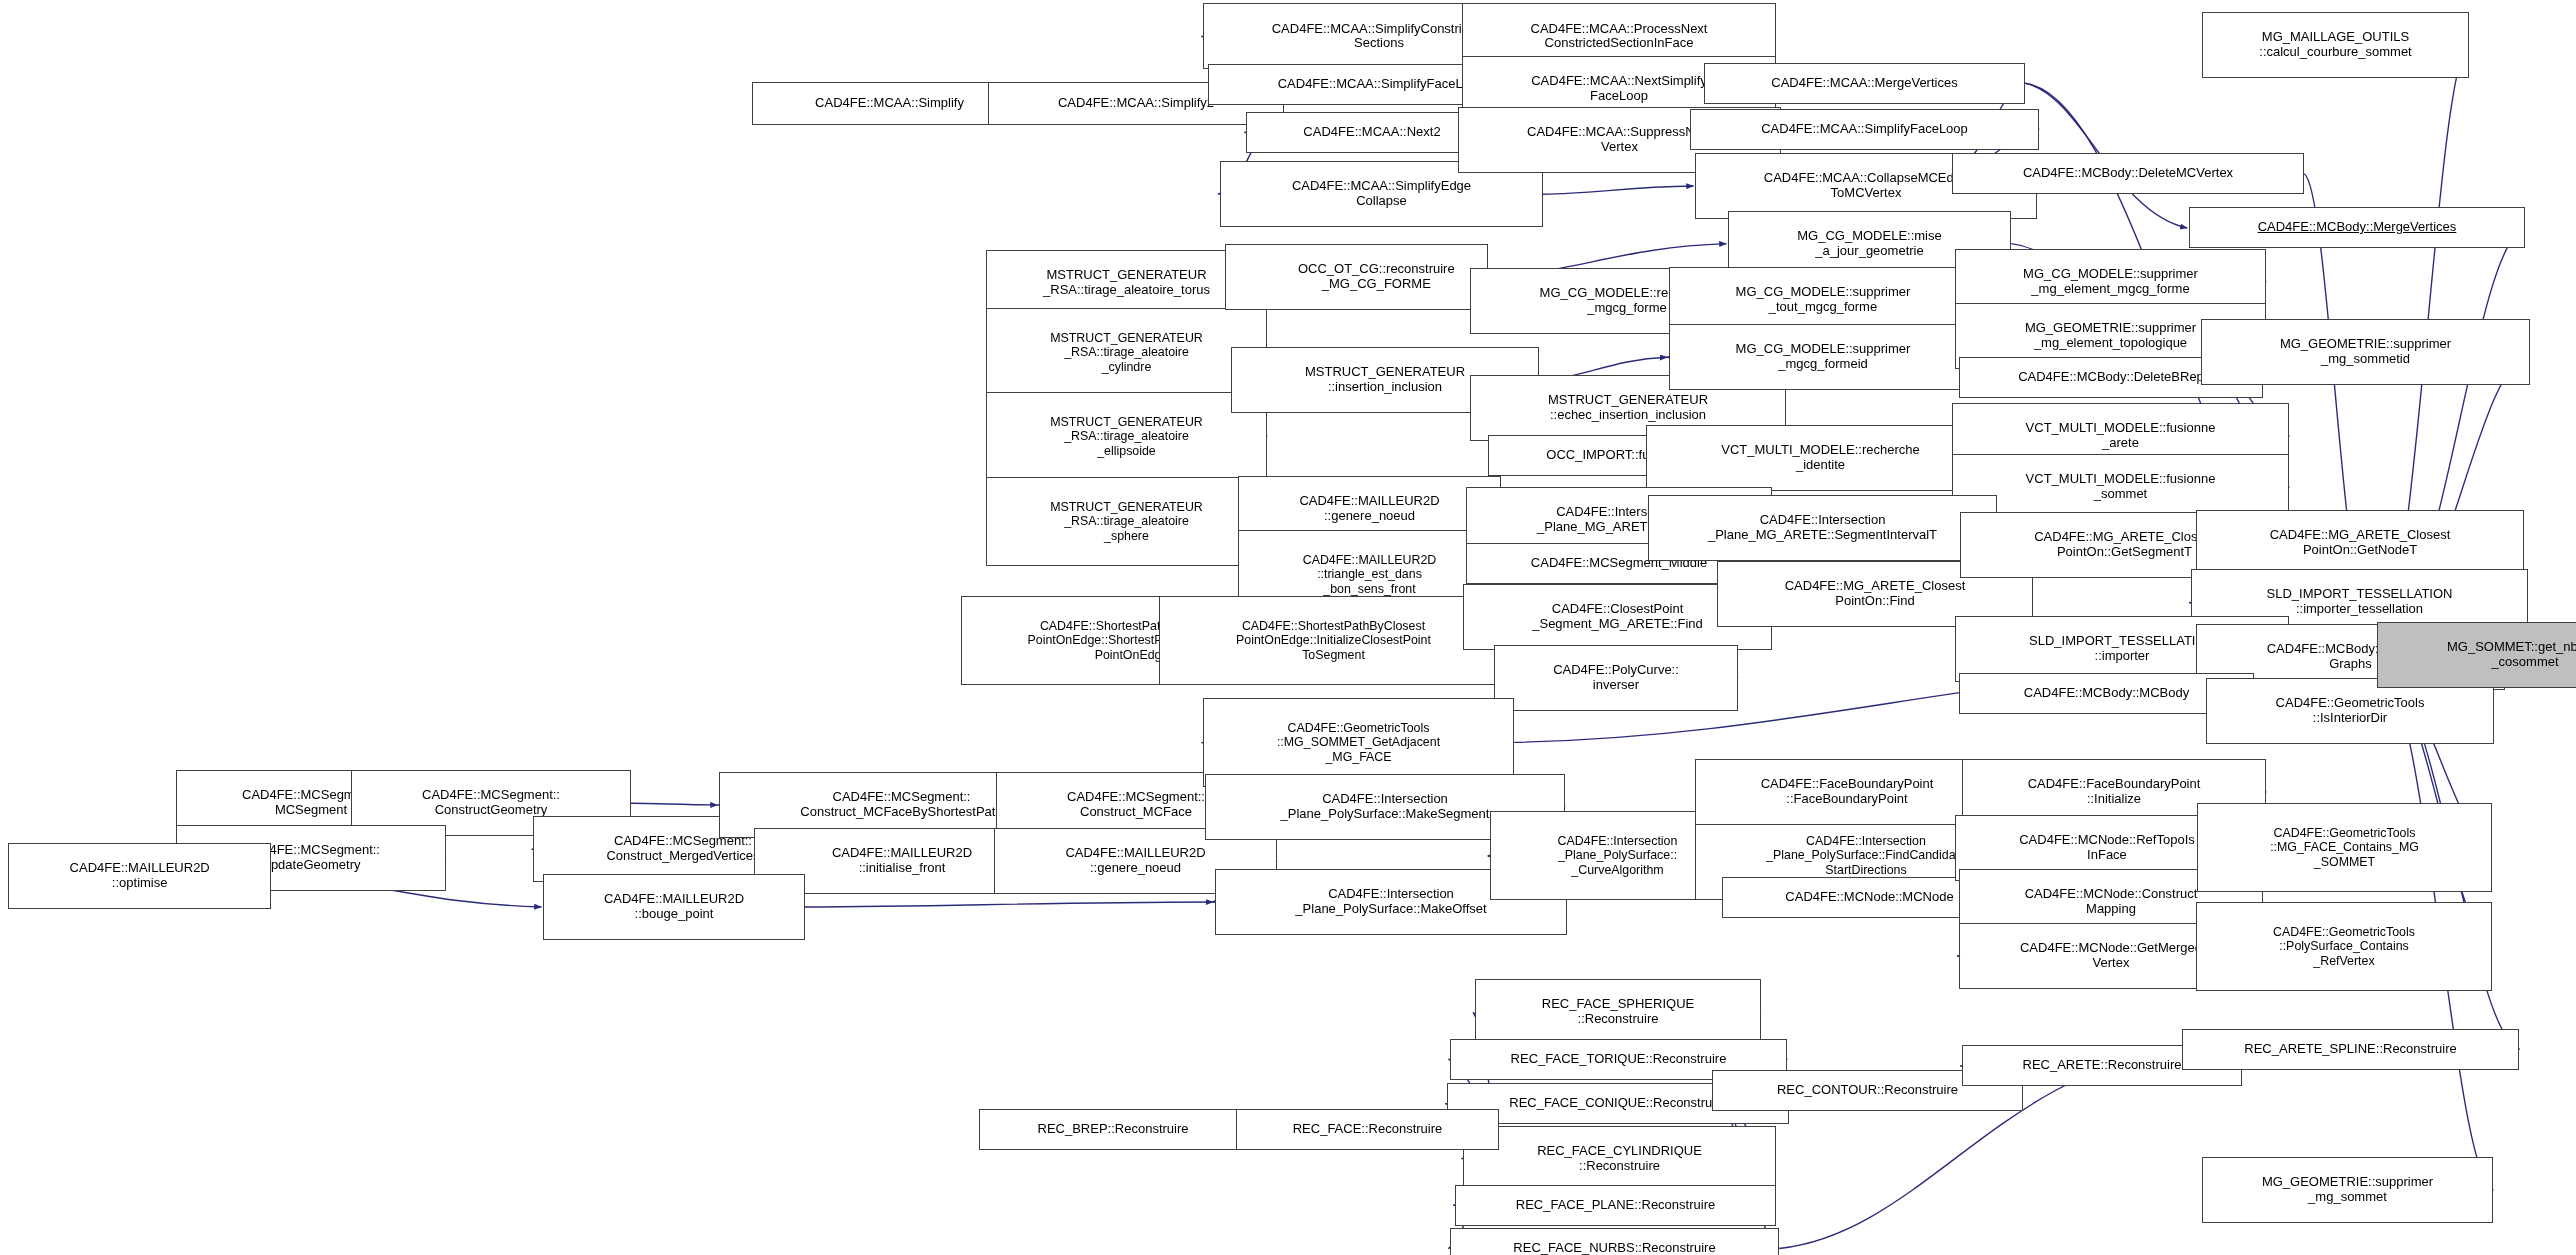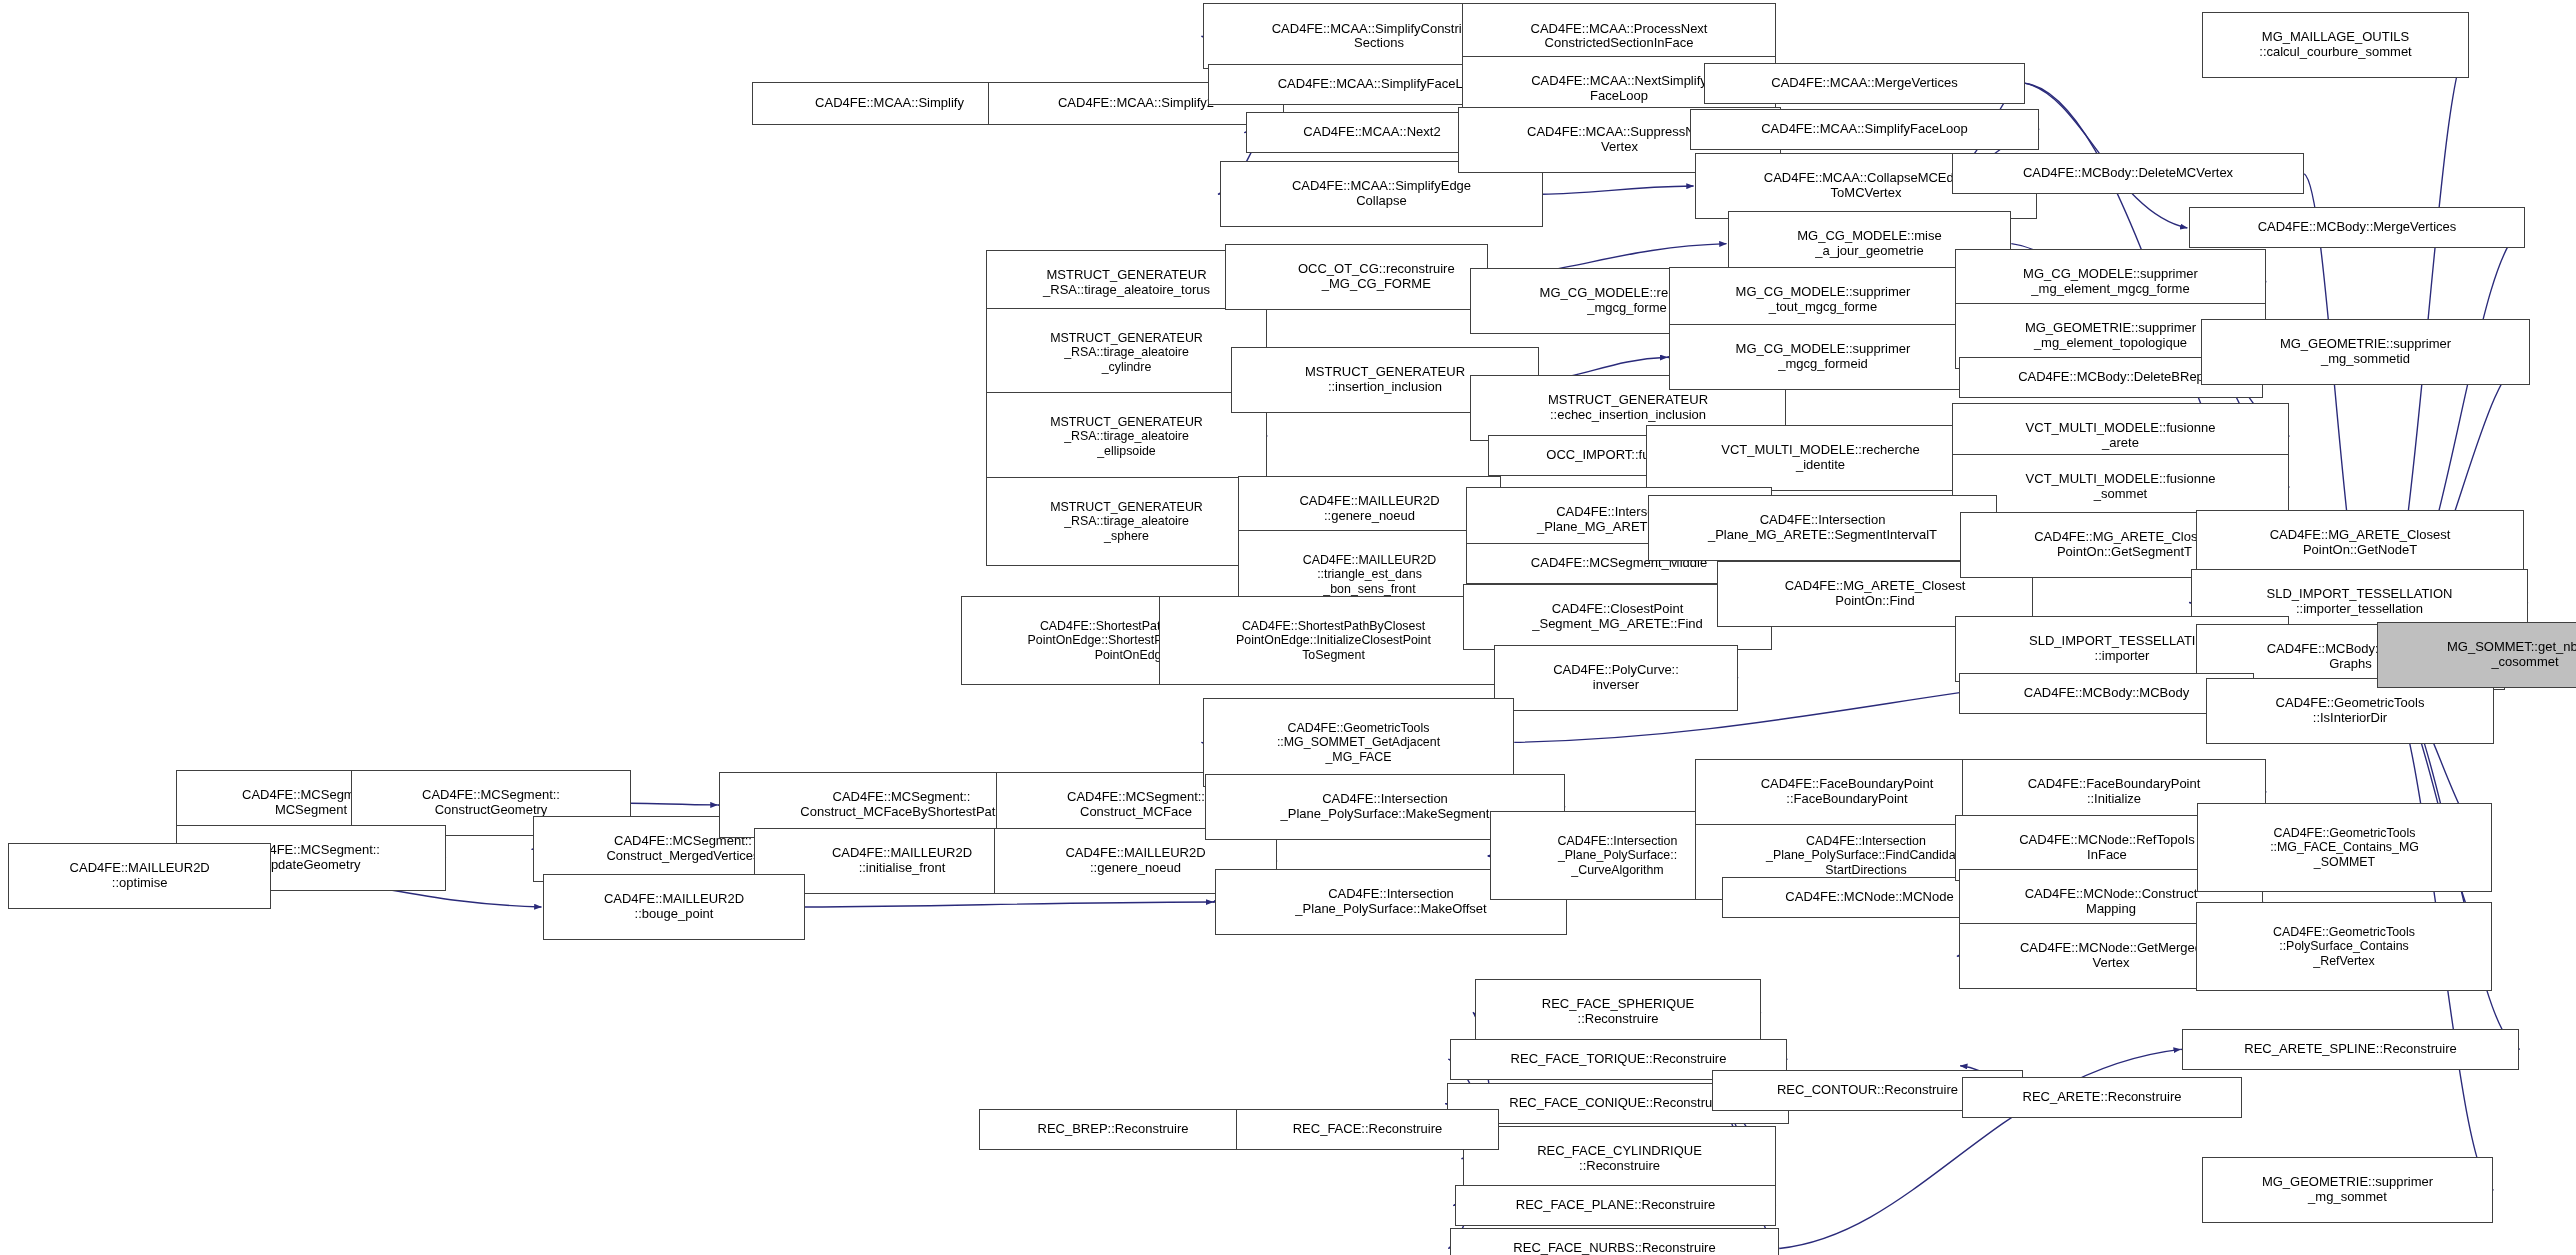--- a/index.html
+++ b/index.html
@@ -172,21 +172,21 @@
 FaceLoop</div>
       <div class="node" style="left: 1458px; top: 107px; width: 323px; height: 66px;">CAD4FE::MCAA::SuppressNext
 Vertex</div>
       <div class="node" style="left: 1704px; top: 63px; width: 321px; height: 41px;">CAD4FE::MCAA::MergeVertices</div>
       <div class="node" style="left: 1690px; top: 109px; width: 349px; height: 41px;">CAD4FE::MCAA::SimplifyFaceLoop</div>
       <div class="node" style="left: 1695px; top: 153px; width: 342px; height: 66px;">CAD4FE::MCAA::CollapseMCEdge
 ToMCVertex</div>
       <div class="node" style="left: 1952px; top: 153px; width: 352px; height: 41px;">CAD4FE::MCBody::DeleteMCVertex</div>
       <div class="node" style="left: 2202px; top: 11.5px; width: 267px; height: 66px;">MG_MAILLAGE_OUTILS
 ::calcul_courbure_sommet</div>
-      <div class="node" style="left: 2189px; top: 207px; width: 336px; height: 41px;">CAD4FE::MCBody::MergeVertices</div>
+      <div class="node" style="left: 2189px; top: 207px; width: 336px; height: 41px; text-decoration: underline;">CAD4FE::MCBody::MergeVertices</div>
       <div class="node" style="left: 986px; top: 250px; width: 281px; height: 66px;">MSTRUCT_GENERATEUR
 _RSA::tirage_aleatoire_torus</div>
       <div class="node" style="left: 986px; top: 308px; width: 281px; height: 89px; font-size: 12.4px;">MSTRUCT_GENERATEUR
 _RSA::tirage_aleatoire
 _cylindre</div>
       <div class="node" style="left: 986px; top: 392px; width: 281px; height: 89px; font-size: 12.4px;">MSTRUCT_GENERATEUR
 _RSA::tirage_aleatoire
 _ellipsoide</div>
       <div class="node" style="left: 986px; top: 477px; width: 281px; height: 89px; font-size: 12.4px;">MSTRUCT_GENERATEUR
 _RSA::tirage_aleatoire
@@ -310,19 +310,19 @@
 ::Reconstruire</div>
       <div class="node" style="left: 1450px; top: 1039px; width: 337px; height: 41px;">REC_FACE_TORIQUE::Reconstruire</div>
       <div class="node" style="left: 1447px; top: 1083px; width: 342px; height: 41px;">REC_FACE_CONIQUE::Reconstruire</div>
       <div class="node" style="left: 1463px; top: 1126px; width: 313px; height: 66px;">REC_FACE_CYLINDRIQUE
 ::Reconstruire</div>
       <div class="node" style="left: 1455px; top: 1185px; width: 321px; height: 41px;">REC_FACE_PLANE::Reconstruire</div>
       <div class="node" style="left: 1450px; top: 1228px; width: 329px; height: 41px;">REC_FACE_NURBS::Reconstruire</div>
       <div class="node" style="left: 979px; top: 1109px; width: 268px; height: 41px;">REC_BREP::Reconstruire</div>
       <div class="node" style="left: 1236px; top: 1109px; width: 263px; height: 41px;">REC_FACE::Reconstruire</div>
       <div class="node" style="left: 1712px; top: 1070px; width: 311px; height: 41px;">REC_CONTOUR::Reconstruire</div>
-      <div class="node" style="left: 1962px; top: 1045px; width: 280px; height: 41px; margin-top: 32px;">REC_ARETE::Reconstruire</div>
+      <div class="node" style="left: 1962px; top: 1045px; width: 280px; height: 41px;">REC_ARETE::Reconstruire</div>
       <div class="node" style="left: 2182px; top: 1029px; width: 337px; height: 41px;">REC_ARETE_SPLINE::Reconstruire</div>
       <div class="node" style="left: 2202px; top: 1157px; width: 291px; height: 66px;">MG_GEOMETRIE::supprimer
 _mg_sommet</div>
     </div>
 </div>
 
 
 </body></html>

